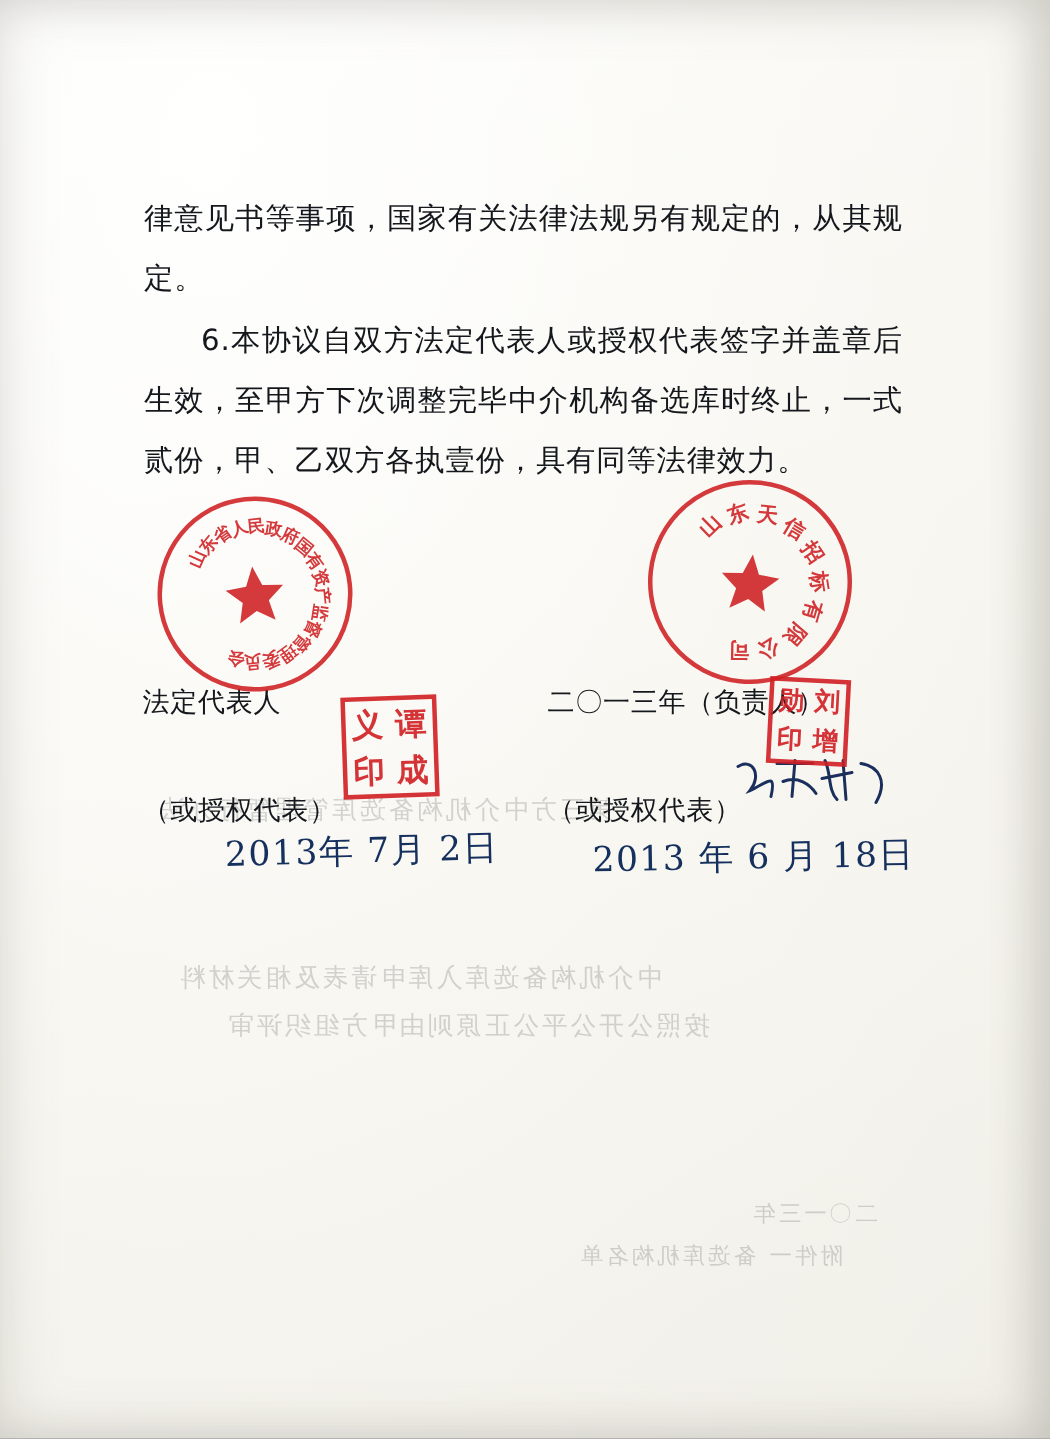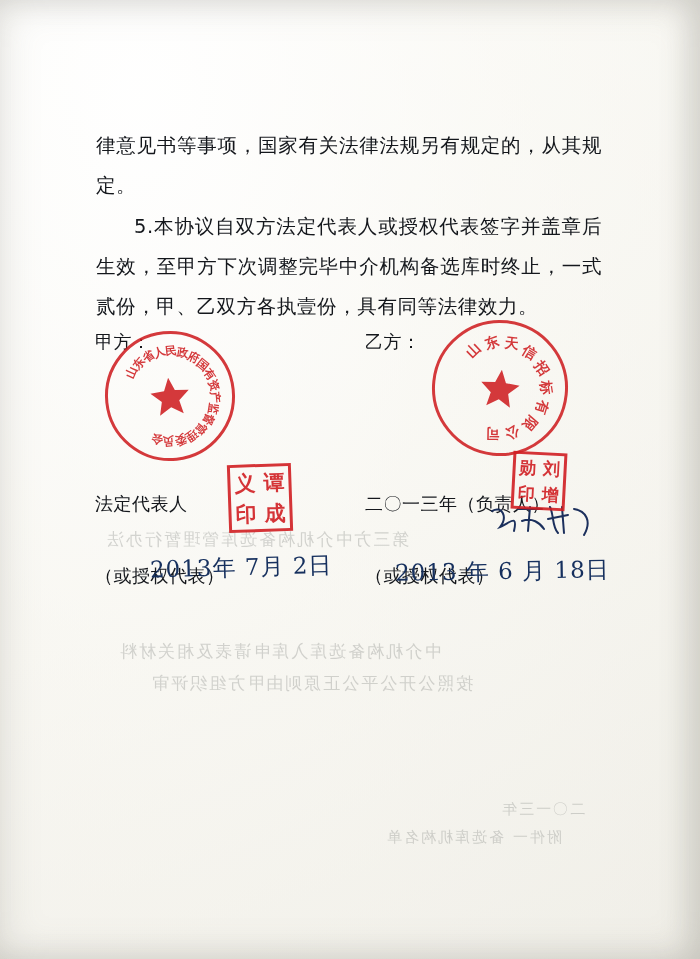--- a/index.html
+++ b/index.html
@@ -206,28 +206,24 @@
   <div class="paper-tint"></div>
 
   <div class="bleed" style="left:105px; top:528px;">第三方中介机构备选库管理暂行办法</div>
   <div class="bleed" style="left:118px; top:640px;">中介机构备选库入库申请表及相关材料</div>
   <div class="bleed" style="left:150px; top:672px;">按照公开公平公正原则由甲方组织评审</div>
   <div class="bleed" style="left:385px; top:828px; font-size:15px;">附件一 备选库机构名单</div>
   <div class="bleed" style="left:500px; top:800px; font-size:15px;">二〇一三年</div>
 
   <div class="body-text">
     <p>律意见书等事项，国家有关法律法规另有规定的，从其规定。</p>
-    <p class="indent">5.本协议自双方法定代表人或授权代表签字并盖章后生效，至甲方下次调整完毕中介机构备选库时终止，一式贰份，甲、乙双方各执壹份，具有同等法律效力。</p>
+    <p class="indent">6.本协议自双方法定代表人或授权代表签字并盖章后生效，至甲方下次调整完毕中介机构备选库时终止，一式贰份，甲、乙双方各执壹份，具有同等法律效力。</p>
   </div>
 
   <div class="sig-block">
-    <div class="sig-row party-line">
-      <span class="col-a">甲方：</span>
-      <span class="col-b">乙方：</span>
-    </div>
     <div class="sig-row rep-line">
       <span class="col-a">法定代表人</span>
       <span class="col-b">二〇一三年（负责人）</span>
     </div>
     <div class="sig-row rep-line2">
       <span class="col-a">（或授权代表）</span>
       <span class="col-b">（或授权代表）</span>
     </div>
     <div class="date-line">
       <span class="hand a">2013年 7月 2日</span>

